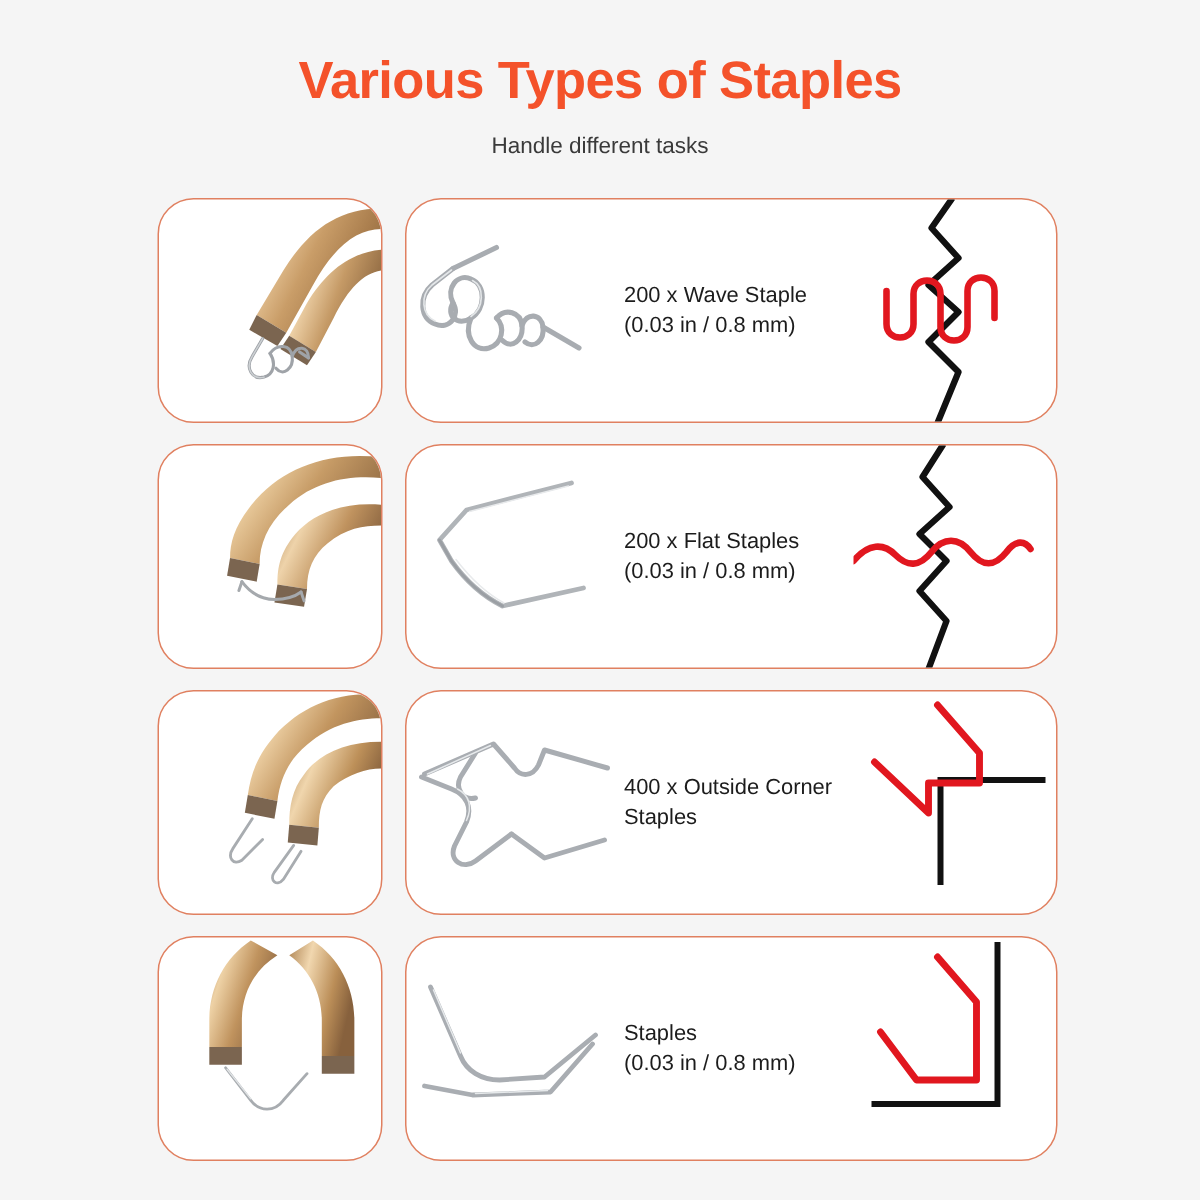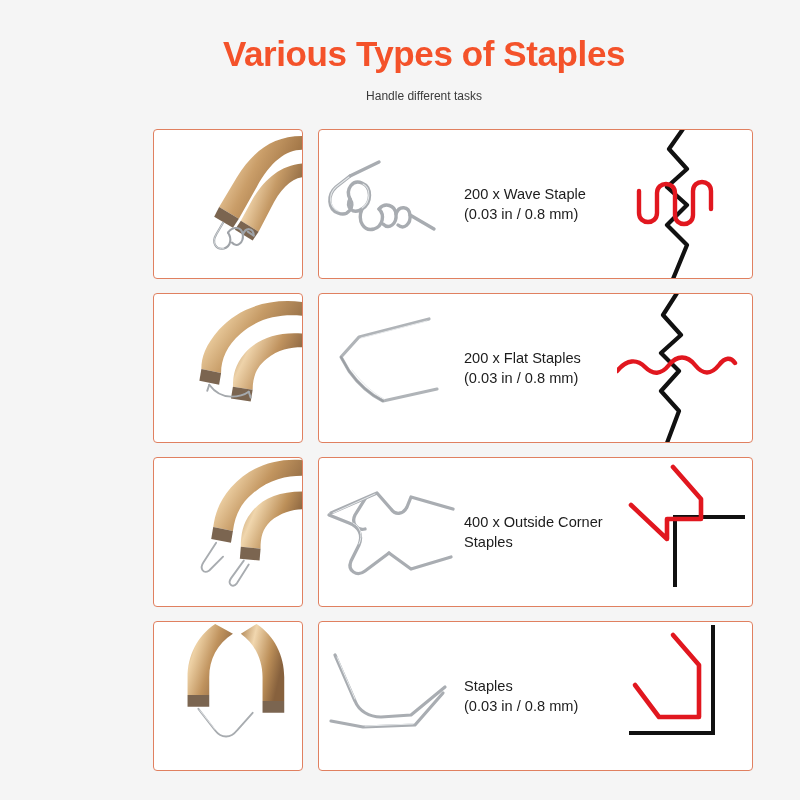--- a/index.html
+++ b/index.html
@@ -2,43 +2,43 @@
 <html><head>
 <meta charset="utf-8">
 <style>
   * { box-sizing: border-box; margin: 0; padding: 0; }
   html, body {
     width: 800px; height: 800px;
     background: #f5f5f5;
     font-family: "Liberation Sans", sans-serif;
     overflow: hidden;
   }
-  .page { position: relative; width: 800px; height: 800px; background: #f5f5f5; padding-left: 48px; }
+  .page { position: relative; width: 800px; height: 800px; background: #f5f5f5; }
 
   .header { width: 100%; text-align: center; padding-top: 34px; }
   .title {
     font-size: 35px; font-weight: bold; color: #f4522a;
     letter-spacing: -0.4px; line-height: 1.15;
   }
   .subtitle {
-    font-size: 12px; color: #3a3a3a; margin-top: 15px; font-weight: 400;
+    font-size: 15px; color: #3a3a3a; margin-top: 15px; font-weight: 400;
   }
 
   .rows { margin-top: 26px; padding: 0 0 0 0; }
   .row {
     display: flex;
     align-items: stretch;
     margin: 0 0 14px 0;
     padding-left: 105px;
     height: 150px;
   }
   .card {
     background: #ffffff;
     border: 1.4px solid #e08060;
-    border-radius: 4px;
+    border-radius: 24px;
     position: relative;
     overflow: hidden;
   }
   .card-photo { width: 150px; height: 150px; flex: 0 0 150px; }
   .card-main {
     width: 435px; height: 150px; flex: 0 0 435px;
     margin-left: 15px;
     display: flex; align-items: center;
   }
 

